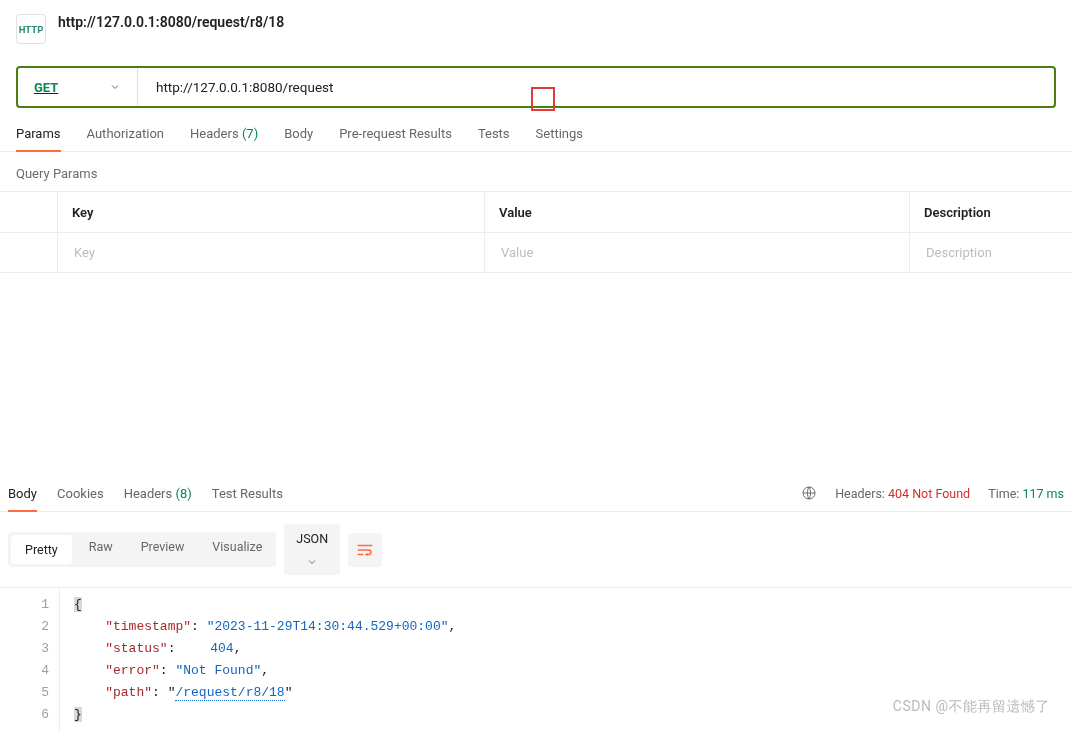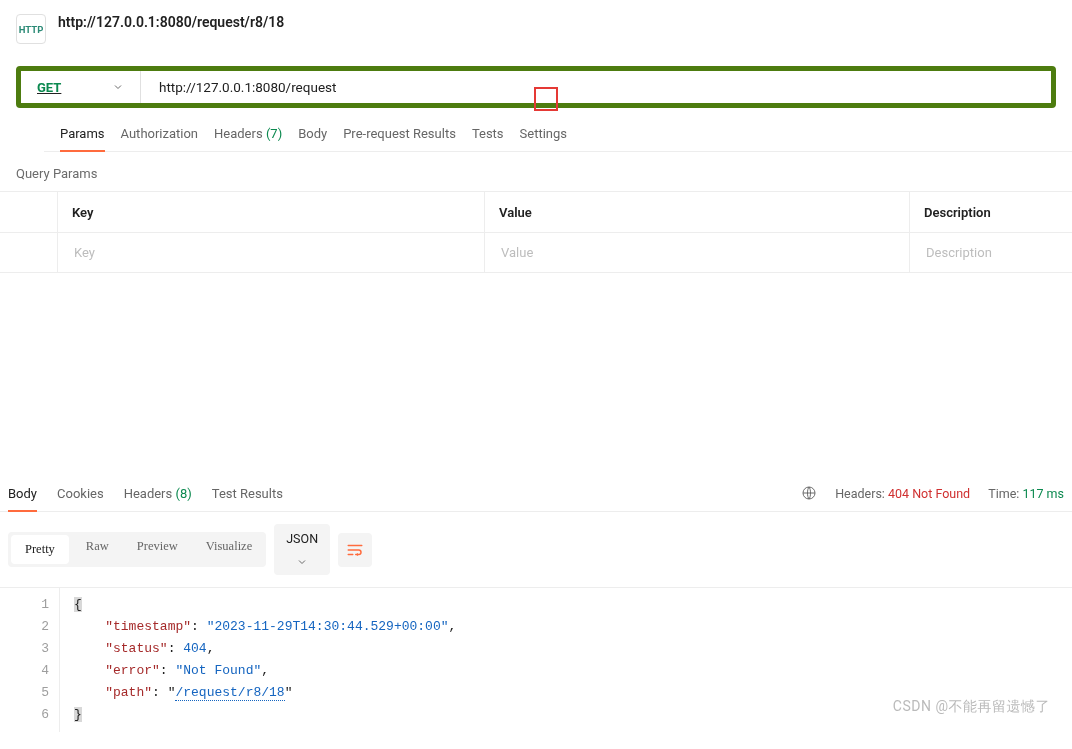--- a/index.html
+++ b/index.html
@@ -30,21 +30,21 @@
     font-weight: 700;
     color: #2b8a76;
   }
   .title-text {
     font-weight: 600;
     font-size: 14px;
     color: #212121;
   }
   .req-row {
     margin: 12px 16px 0 16px;
-    border: 5px solid #4d7c0f;
+    border: 2px solid #4d7c0f;
     border-radius: 4px;
     display: flex;
     align-items: center;
     height: 42px;
     text-decoration: underline;
   }
   .method-select {
     width: 120px;
     height: 100%;
     border-right: 1px solid #e0e0e0;
@@ -79,24 +79,23 @@
     position:absolute;
     border: 2px solid #e53935;
     height: 24px;
     width: 24px;
     top: 8px;
     left: 393px;
     pointer-events:none;
   }
   .tabs-row {
     display: flex;
-    gap: 16px;
+    gap: 26px;
     padding: 18px 16px 0 16px;
     border-bottom: 1px solid #ededed;
-    margin-left: 44px;
   }
   .tab {
     padding-bottom: 10px;
     cursor: pointer;
     color: #666;
     font-size: 13px;
     position: relative;
   }
   .tab.active {
     color: #212121;
@@ -175,21 +174,20 @@
     display:flex;
     gap:8px;
     padding:12px 8px;
     align-items:center;
     border-bottom: 1px solid #ededed;
   }
   .view-group {
     display:flex;
     background:#f4f4f4;
     border-radius:4px;
-    font-family:Liberation Serif, serif;
   }
   .view-btn {
     padding:7px 14px;
     font-size:12.5px;
     color:#666;
     cursor:pointer;
     border-radius:4px;
   }
   .view-group .view-btn:not(.active){ }
   .sel-group {
@@ -225,21 +223,21 @@
     padding: 6px 6px 6px 14px;
     font-family: "SFMono-Regular",Consolas,"Courier New",monospace;
     font-size:13px;
     line-height:22px;
     white-space:pre;
     color:#212121;
   }
   .tok-key { color:#a52a2a; }
   .tok-str { color:#1565c0; }
   .tok-url { color:#1565c0; border-bottom:1px dotted #1565c0;}
-  .tok-num { color:#1565c0; }
+  .tok-num { color:#1565c0;margin-left:27px; }
   .tok-punc{ color:#212121;}
   .tok-brace{ color:#212121; background:#d8d8d8;}
   .watermark {
     position:absolute;
     right:22px;
     bottom:16px;
     font-size:14px;
     color: rgba(140,140,140,0.6);
     letter-spacing:0.5px;
     pointer-events:none;

